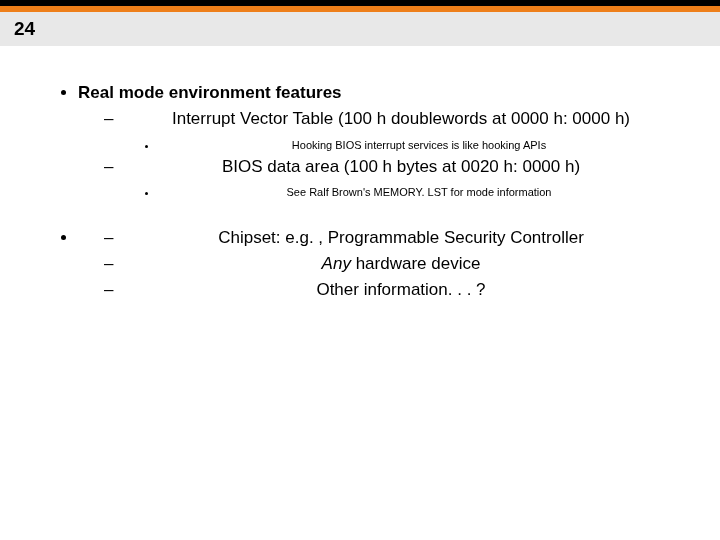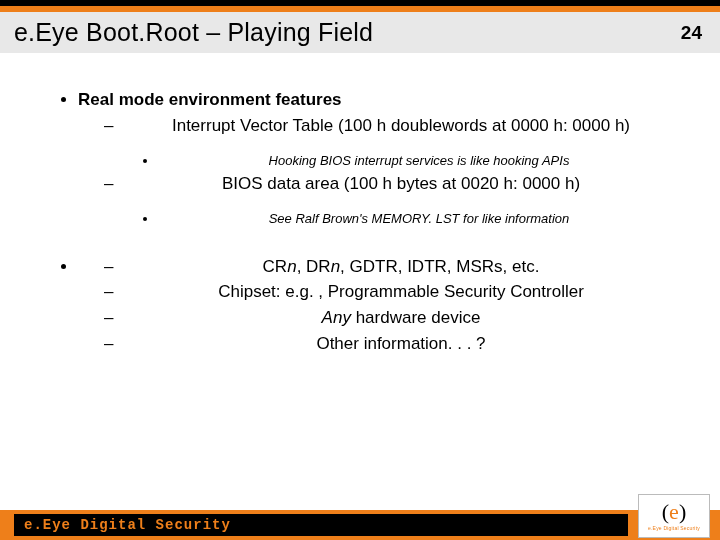--- a/index.html
+++ b/index.html
@@ -9,85 +9,71 @@
   .title-band { background: #e8e8e8; display: flex; justify-content: space-between; align-items: center; padding: 6px 18px 6px 14px; }
   .title { font-size: 25px; font-weight: 400; letter-spacing: 0.2px; }
   .pagenum { font-size: 19px; font-weight: bold; }
   .content { flex: 1; padding: 36px 40px 10px 56px; font-size: 17px; line-height: 1.28; }
   ul.l1 { list-style: disc; padding-left: 22px; }
   ul.l1 > li { margin-bottom: 28px; }
   ul.l1 > li > .head { font-weight: bold; }
   ul.l2 { list-style: none; padding-left: 26px; margin-top: 4px; }
   ul.l2 > li { margin: 4px 0; position: relative; padding-left: 18px; text-align: center; }
   ul.l2 > li::before { content: "–"; position: absolute; left: 0; }
-  ul.l3 { list-style: disc; padding-left: 36px; margin-top: 16px; font-size: 13px; font-style: italic; }
+  ul.l3 { list-style: disc; padding-left: 36px; margin-top: 8px; font-size: 11px; }
   ul.l3 > li { margin: 2px 0; }
   .l2 > li > span, .l3 > li > span, .head { }
   .l2 .ital { font-style: italic; }
   .footer { position: absolute; bottom: 0; left: 0; right: 0; height: 48px; }
   .footer-orange { position: absolute; bottom: 0; left: 0; right: 0; height: 30px; background: #ee7f1a; }
   .footer-black { position: absolute; bottom: 4px; left: 14px; right: 92px; height: 22px; background: #000; display: flex; align-items: center; padding-left: 10px; }
   .footer-brand { color: #ee7f1a; font-family: "Courier New", monospace; font-weight: bold; font-size: 14px; letter-spacing: 1px; }
   .logo { position: absolute; right: 10px; bottom: 2px; width: 72px; height: 44px; background: #fff; border: 1px solid #bbb; display: flex; flex-direction: column; align-items: center; justify-content: center; }
   .logo-e { font-family: Georgia, serif; font-size: 22px; color: #000; line-height: 1; }
   .logo-e .accent { color: #ee7f1a; }
   .logo-sub { font-size: 5px; color: #ee7f1a; letter-spacing: 0.2px; margin-top: 2px; white-space: nowrap; }
 </style>
 </head>
 <body>
 
 <div class="slide">
   <div class="top-band"></div>
   <div class="title-band">
-    <div class="title">e.Eye Boot.Root – Playing Field</div>
     <div class="pagenum">24</div>
   </div>
 
   <div class="content">
     <ul class="l1">
       <li>
         <span class="head">Real mode environment features</span>
         <ul class="l2">
           <li>
             <span>Interrupt Vector Table (100 h doublewords at 0000 h: 0000 h)</span>
             <ul class="l3">
               <li><span>Hooking BIOS interrupt services is like hooking APIs</span></li>
             </ul>
           </li>
           <li>
             <span>BIOS data area (100 h bytes at 0020 h: 0000 h)</span>
             <ul class="l3">
-              <li><span>See Ralf Brown's MEMORY. LST for like information</span></li>
+              <li><span>See Ralf Brown's MEMORY. LST for mode information</span></li>
             </ul>
           </li>
         </ul>
       </li>
 
       <li>
         <ul class="l2">
-          <li>
-            <span>CR</span><span class="ital">n</span><span>, DR</span><span class="ital">n</span><span>, GDTR, IDTR, MSRs, etc.</span>
-          </li>
           <li>
             <span>Chipset: e.g. , Programmable Security Controller</span>
           </li>
           <li>
             <span class="ital">Any</span><span> hardware device</span>
           </li>
           <li>
             <span>Other information. . . ?</span>
           </li>
         </ul>
       </li>
     </ul>
   </div>
 
-  <div class="footer">
-    <div class="footer-orange"></div>
-    <div class="footer-black">
-      <span class="footer-brand">e.Eye Digital Security</span>
-    </div>
-    <div class="logo">
-      <div class="logo-e">(<span class="accent">e</span>)</div>
-      <div class="logo-sub">e.Eye Digital Security</div>
-    </div>
-  </div>
 </div>
 
 </body></html>

